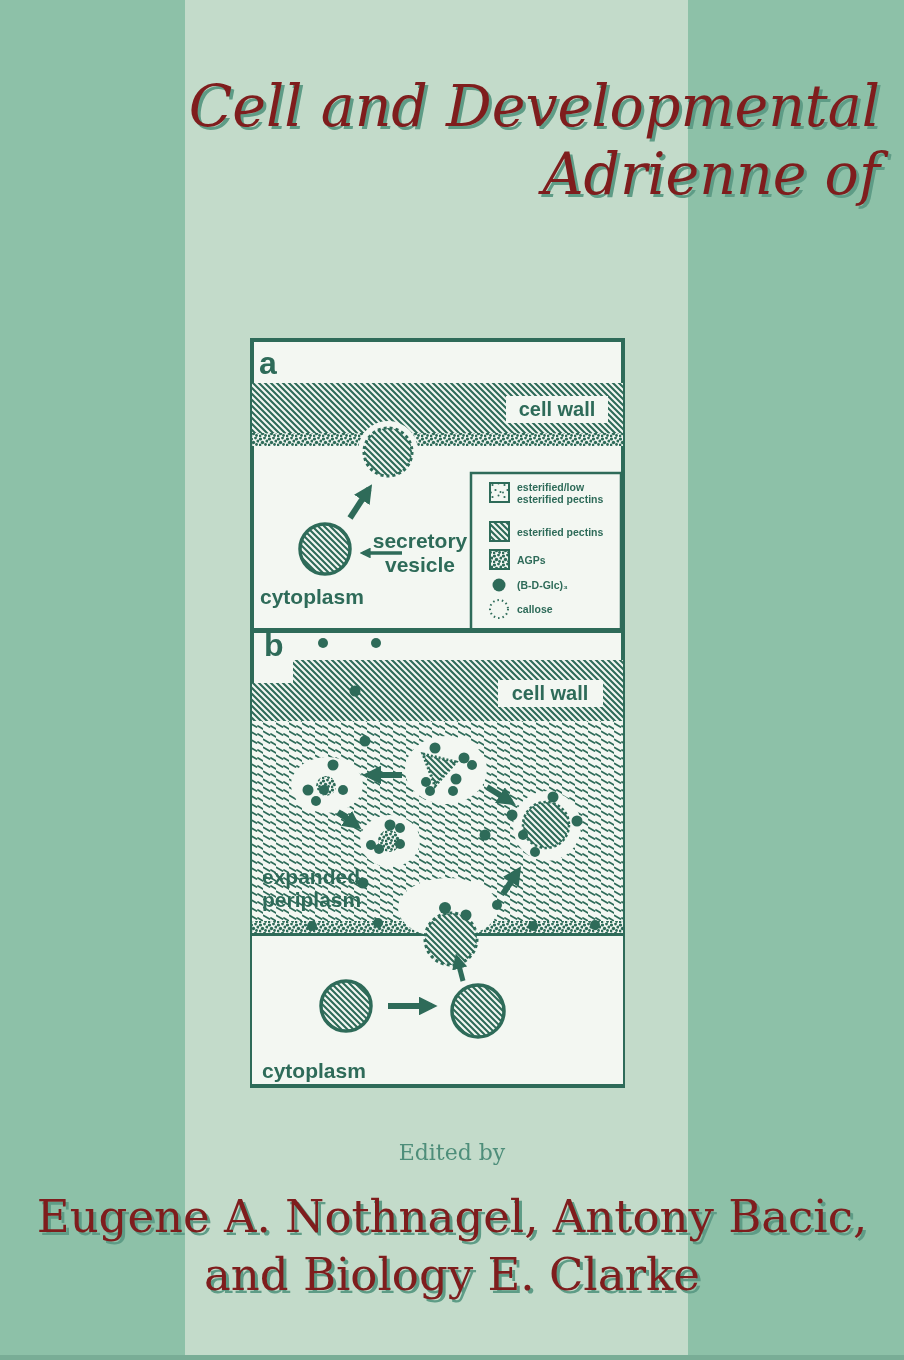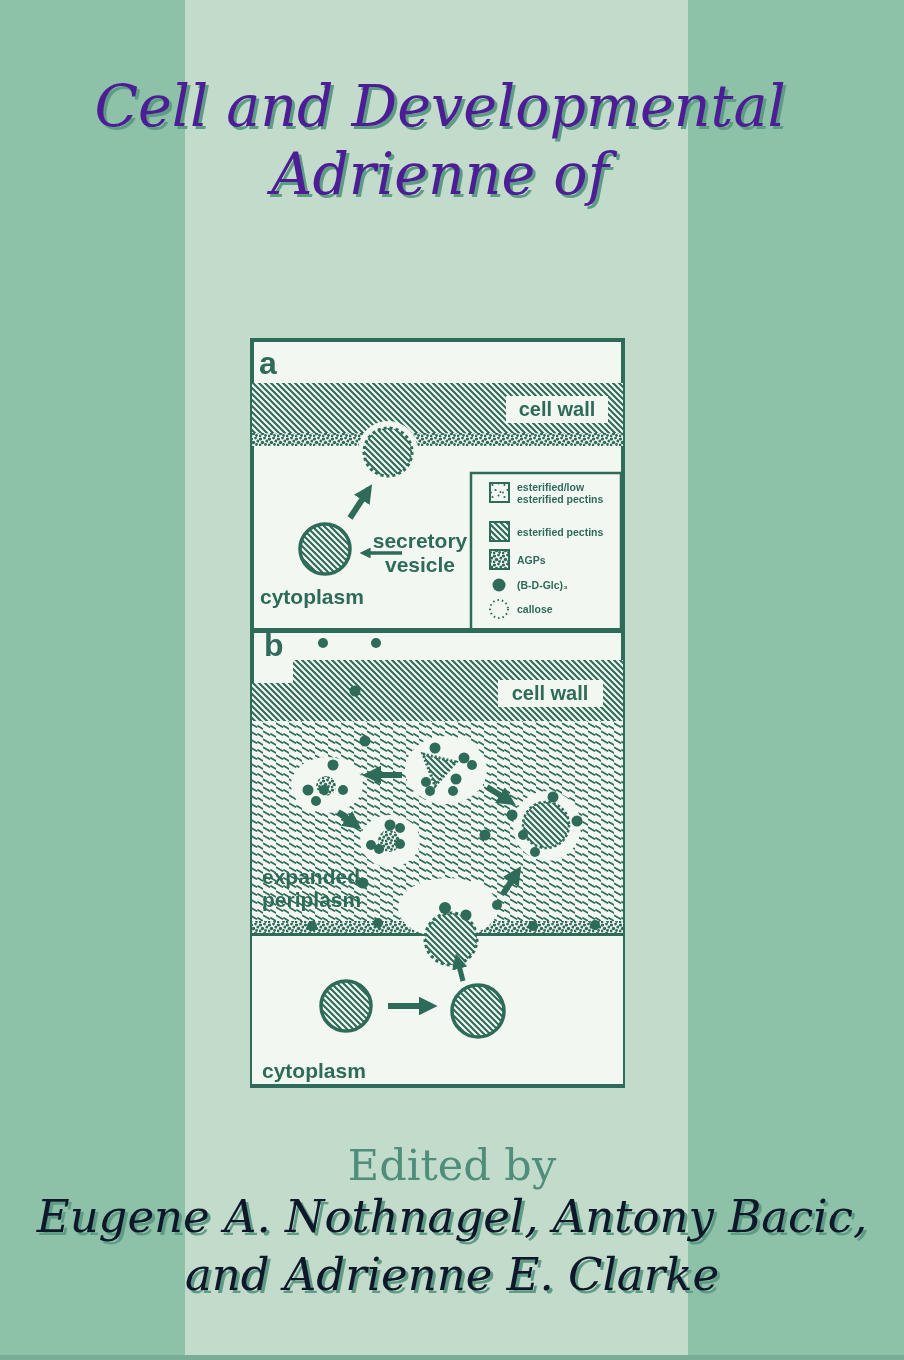--- a/index.html
+++ b/index.html
@@ -8,32 +8,32 @@
     background:#8dc1a8;
     font-family:"Liberation Sans",sans-serif;
   }
   .band{position:absolute;top:0;height:1360px;}
   .band-left {left:0;width:185px;background:#8dc1a8;}
   .band-mid  {left:185px;width:503px;background:#c3dbca;}
   .band-right{left:688px;width:216px;background:#8dc1a8;}
   .bottom-strip{position:absolute;left:0;bottom:0;width:904px;height:5px;background:#79ad96;}
 
   .title-block{
-    position:absolute;top:72px;left:0;width:880px;text-align:center;
+    position:absolute;top:72px;left:0;width:880px;text-align:right;
     font-family:"DejaVu Serif",serif;font-style:italic;font-weight:normal;
-    font-size:57px;line-height:68px;color:#4c1d95;
+    font-size:57px;line-height:68px;color:#7f1d1d;
     text-shadow:3px 3px 0 #5e9c86;
   }
   .editors-block{
     position:absolute;left:0;width:904px;text-align:center;
     font-family:"DejaVu Serif",serif;
   }
-  .edited-by{top:1140px;font-size:43px;color:#4e8e7a;font-style:normal;}
+  .edited-by{top:1140px;font-size:22px;color:#4e8e7a;font-style:normal;}
   .editor-line{
-    font-style:italic;font-size:45px;color:#0f172a;
+    font-size:45px;color:#7f1d1d;
     text-shadow:3px 3px 0 #5e9c86;line-height:58px;
   }
   .editor-line-1{top:1188px;}
   .editor-line-2{top:1246px;}
 
   .figure-wrap{position:absolute;left:250px;top:338px;width:375px;height:750px;}
   .fig-label{font-family:"Liberation Sans",sans-serif;font-weight:bold;fill:#2e6b59;}
   .fs-panel{font-size:32px;}
   .fs-wall{font-size:20px;}
   .fs-body{font-size:21px;}
@@ -235,13 +235,13 @@
     <circle cx="228" cy="673" r="26" fill="url(#hatch)" stroke="#2e6b59" stroke-width="3.5"></circle>
     <line x1="138" y1="668" x2="182" y2="668" stroke="#2e6b59" stroke-width="6" marker-end="url(#ah)"></line>
 
     <text class="fig-label fs-body" x="12" y="740">cytoplasm</text>
   </g>
 </svg>
 </div>
 
 <div class="editors-block edited-by">Edited by</div>
 <div class="editors-block editor-line editor-line-1">Eugene A. Nothnagel, Antony Bacic,</div>
-<div class="editors-block editor-line editor-line-2">and Adrienne E. Clarke</div>
+<div class="editors-block editor-line editor-line-2">and Biology E. Clarke</div>
 
 </body></html>

